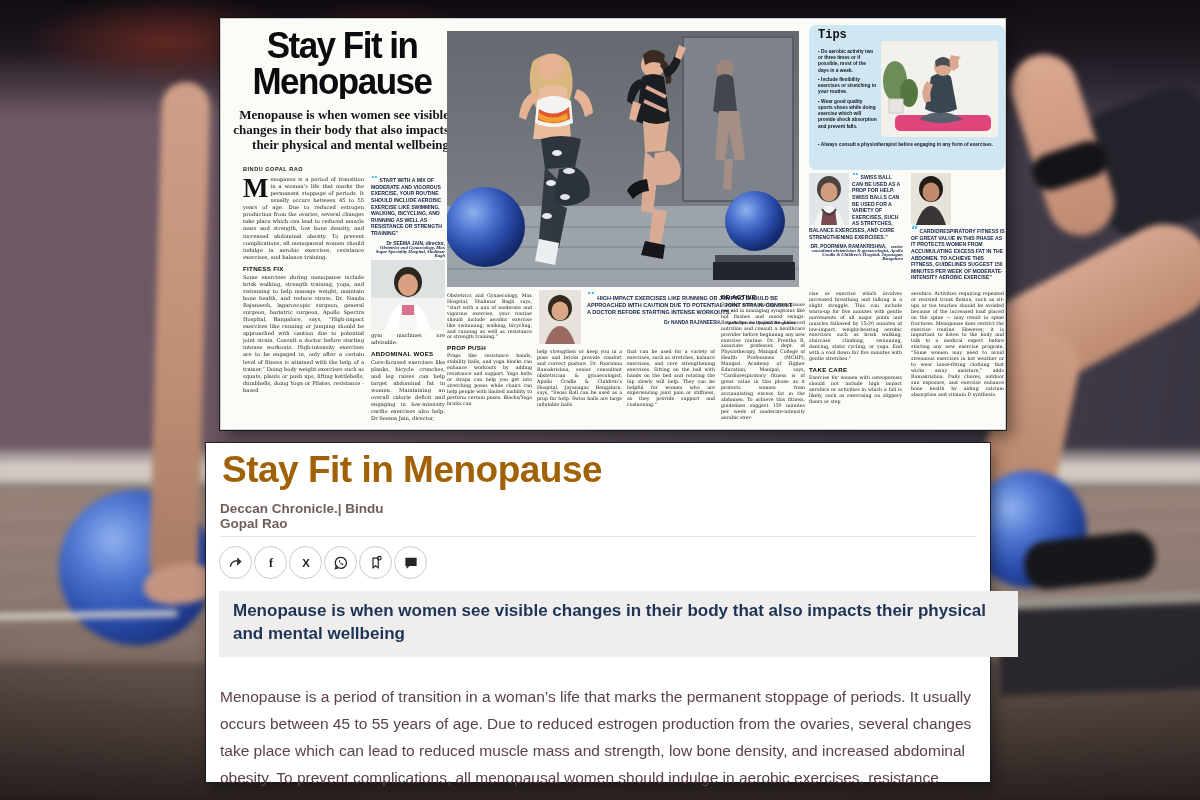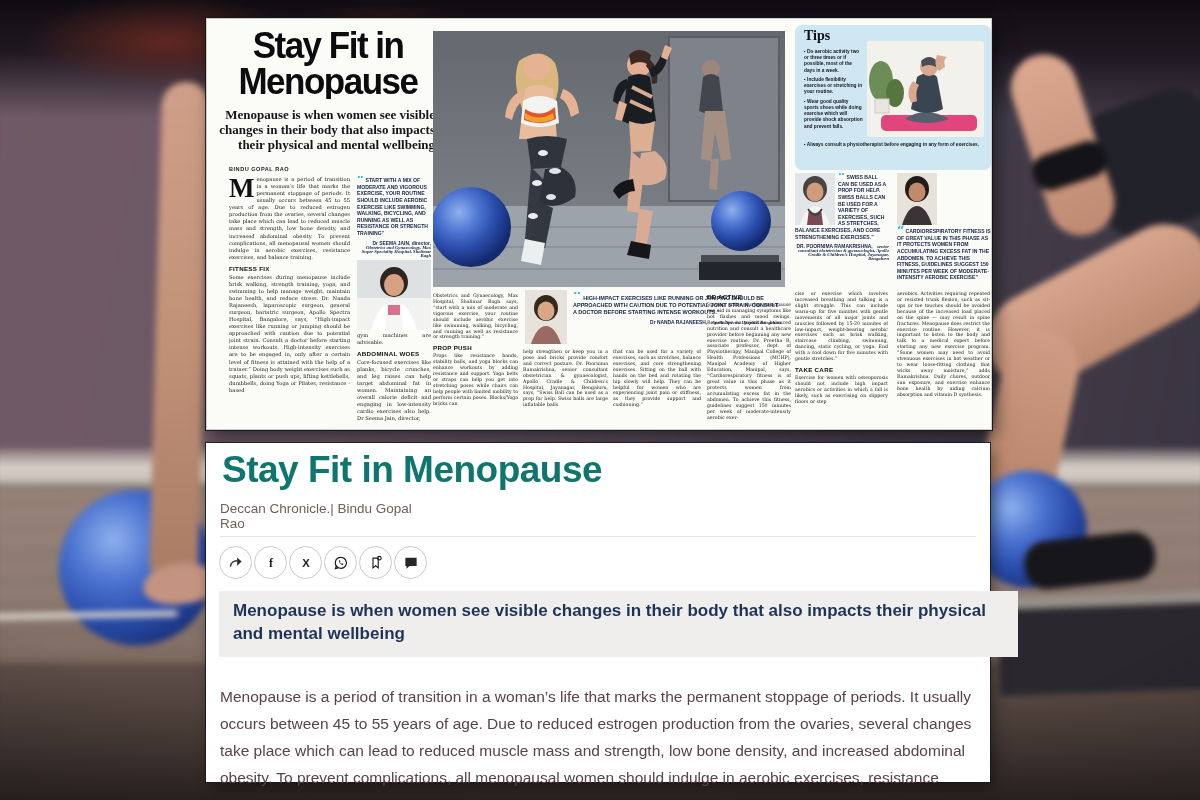--- a/index.html
+++ b/index.html
@@ -40,21 +40,21 @@
   .bg-calf{left:985px;top:330px;width:75px;height:210px;border-radius:38px;transform:rotate(12deg);
     background:linear-gradient(180deg,#cf9d85,#b28064);}
   .bg-ball-right{left:966px;top:470px;width:116px;height:116px;border-radius:50%;
     background:radial-gradient(circle at 35% 32%,#8fb0ee 0%,#4a72cf 30%,#2a4cab 55%,#142a6e 85%);}
   .bg-shoe{left:1020px;top:535px;width:130px;height:48px;background:#17161a;border-radius:22px;transform:rotate(-6deg);}
   .bg-stepper-top{left:1000px;top:592px;width:210px;height:16px;background:#97918a;transform:rotate(-2deg);}
   .bg-stepper{left:995px;top:604px;width:225px;height:85px;background:#2a282e;transform:rotate(-2deg);}
   .bg-vignette{inset:0;background:radial-gradient(120% 100% at 50% 40%,rgba(0,0,0,0) 55%,rgba(8,6,10,.55) 100%);}
 
   
-  .np-card{position:absolute;left:206px;top:18px;width:784px;height:410px;background:#fbfbf7;
+  .np-card{position:absolute;left:220px;top:18px;width:784px;height:410px;background:#fbfbf7;
     border:1px solid #cfcfc9;box-shadow:0 0 0 1px rgba(18,18,22,.85),5px 7px 16px rgba(0,0,0,.5);}
   .np-card *{box-sizing:border-box;}
   .abs{position:absolute;overflow:hidden;}
   .np-headline{left:14px;top:8px;width:214px;text-align:center;color:#0c0c0e;font-weight:800;
     font-size:35px;line-height:.97;letter-spacing:-1.5px;transform:scaleY(1.06);transform-origin:top;}
   .np-subtitle{left:8px;top:88px;width:220px;text-align:right;color:#141419;
     font-family:"Liberation Serif",serif;font-weight:700;font-size:13px;line-height:1.16;}
   .np-byline{left:22px;top:147px;width:130px;font-size:5.6px;font-weight:700;letter-spacing:.5px;color:#23232a;}
   .np-body{font-family:"DejaVu Serif",serif;font-size:5.2px;line-height:1.36;color:#17171a;text-align:justify;}
   .np-body-sm{font-family:"DejaVu Serif",serif;font-size:4.7px;line-height:1.26;color:#17171a;text-align:justify;}
@@ -75,36 +75,36 @@
   .np-colA{left:226px;top:274px;width:85px;height:132px;}
   .np-nanda{left:318px;top:271px;width:42px;height:54px;}
   .np-quote2{left:366px;top:273px;width:208px;height:54px;}
   .np-quote2 .qtext{font-size:5.5px;}
   .np-colB{left:316px;top:330px;width:85px;height:78px;}
   .np-colC{left:406px;top:330px;width:88px;height:78px;}
   .np-be{left:500px;top:274px;width:84px;height:134px;}
   .np-colR1{left:588px;top:272px;width:93px;height:136px;}
   .np-colR2{left:690px;top:272px;width:93px;height:136px;}
   .tips-box{left:588px;top:6px;width:196px;height:145px;background:#cfe7f2;border-radius:7px;}
-  .tips-title{position:absolute;left:9px;top:3px;font-family:Liberation Serif, serif;font-weight:700;
-    font-size:14px;color:#101014;}
+  .tips-title{position:absolute;left:9px;top:3px;font-family:Liberation Mono, monospace;font-weight:700;
+    font-size:12px;color:#101014;}
   .tips-col{position:absolute;left:9px;top:24px;width:60px;}
   .tips-last{position:absolute;left:9px;top:117px;width:180px;}
   .tip-item{font-size:4.8px;line-height:1.3;color:#15151a;font-weight:600;margin-bottom:3px;list-style:none;}
   .tip-item::before{content:"▪ ";}
   .tips-photo{position:absolute;left:72px;top:16px;width:117px;height:96px;border-radius:3px;overflow:hidden;}
   .qblock{line-height:0;}
   .qblock .qp{float:left;width:40px;height:52px;margin:0 3px 2px 0;}
   .qblock .qtext{line-height:1.3;}
 
   
   .web-card{position:absolute;left:206px;top:443px;width:784px;height:339px;background:#ffffff;
     box-shadow:0 0 0 1px rgba(20,20,26,.8),4px 6px 14px rgba(0,0,0,.45);}
-  .web-title{left:16px;top:6px;width:740px;font-size:37px;font-weight:700;letter-spacing:-.5px;color:#0f766e;}
-  .web-byline{left:14px;top:58px;width:205px;font-size:13.5px;font-weight:400;color:#6f5e59;}
+  .web-title{left:16px;top:6px;width:740px;font-size:37px;font-weight:700;letter-spacing:-.5px;color:#a16207;}
+  .web-byline{left:14px;top:58px;width:205px;font-size:13.5px;font-weight:700;color:#6f5e59;}
   .web-published{left:222px;top:59px;width:420px;font-size:13px;color:#a1968f;}
   .web-divider{left:14px;top:93px;width:756px;height:1px;background:#e4e2e0;}
   .share-row{position:absolute;left:13px;top:103px;display:flex;gap:2px;}
   .share-btn{width:33px;height:33px;border-radius:50%;border:1px solid #c9c9c9;background:#fff;
     display:flex;align-items:center;justify-content:center;padding:0;cursor:pointer;}
   .share-btn svg{width:18px;height:18px;}
   .web-subtitle-box{left:13px;top:148px;width:771px;background:#efeeec;padding:9px 14px 11px;}
   .web-subtitle{font-size:17px;font-weight:700;line-height:1.35;color:#1d3456;}
   .web-standfirst{left:14px;top:212px;width:760px;font-size:12.5px;color:#a3968a;}
   .web-paragraph{left:14px;top:240px;width:758px;font-size:15.5px;line-height:1.75;color:#5a4248;}

